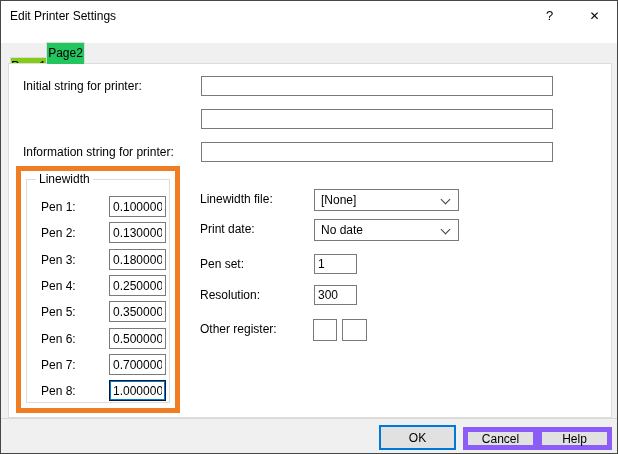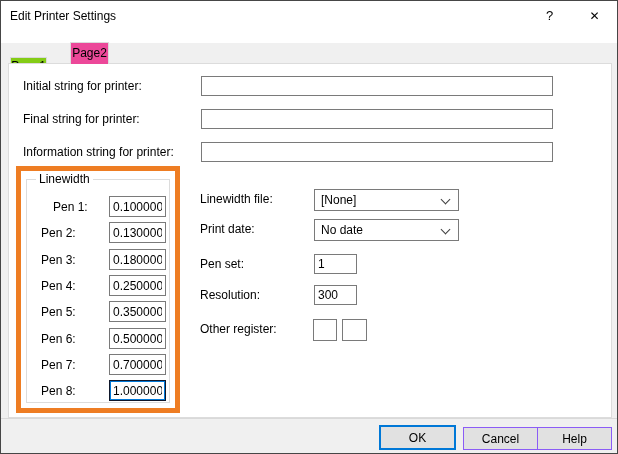--- a/index.html
+++ b/index.html
@@ -15,21 +15,21 @@
   .tb-btn{ position:absolute; top:0; width:45px; height:30px; text-align:center;
            line-height:30px; font-size:13px; color:#000; cursor:default; }
   .tb-btn.help{ right:45px; }
   .tb-btn.close{ right:0; font-size:12px; }
 
   
   .tab{ position:absolute; text-align:center; cursor:default; }
   .tab.tab1{ left:9px; top:56px; width:37px; height:35px; line-height:17px;
              background:#84cc16; border:1px solid #d9d9d9; border-bottom:none; z-index:1; }
   .tab.tab2{ left:45px; top:41px; width:39px; height:22px; line-height:21px;
-             background:#ec4899; border:1px solid #dcdcdc; border-bottom:none; z-index:3;margin-left:24px; }
+             background:#22c55e; border:1px solid #dcdcdc; border-bottom:none; z-index:3; }
 
   
   .panel{ position:absolute; left:7px; top:62px; width:604px; height:355px;
           background:#fff; border:1px solid #dcdcdc; z-index:2; }
 
   .lbl{ position:absolute; height:14px; line-height:14px; white-space:nowrap; z-index:4; }
 
   .txt{ position:absolute; border:1px solid #7a7a7a; background:#fff; z-index:4;
         font-family:"Liberation Sans",sans-serif; font-size:12px; padding:1px 3px; outline:none; }
   .txt.focused{ border:1px solid #0f172a; box-shadow:0 0 0 1px #0078d7 inset; }
@@ -53,21 +53,21 @@
   .chev{ position:absolute; right:9px; top:6px; width:7px; height:7px;
          border-right:1px solid #404040; border-bottom:1px solid #404040;
          transform:rotate(45deg); }
   .small-input{ left:313px; width:43px; height:20px; }
   .reg-box{ height:22px; width:24px; }
 
   
   .footer{ position:absolute; left:0; top:417px; width:100%; height:37px;
            background:#f0f0f0; border-top:1px solid #d9d9d9; z-index:2; }
   .btn{ position:absolute; top:426px; height:23px; width:75px; background:#e1e1e1;
-        border:1px solid #8b5cf6; font-family:"Liberation Sans",sans-serif; font-size:12px;
+        border:5px solid #8b5cf6; font-family:"Liberation Sans",sans-serif; font-size:12px;
         z-index:4; color:#000; }
   .btn.default{ top:424px; height:25px; width:77px; border:2px solid #0078d7; }
   .btn.ok{ left:378px; }
   .btn.cancel{ left:462px; }
   .btn.hlp{ left:536px; }
 </style>
 </head>
 <body>
 
 <div class="dialog">
@@ -87,30 +87,29 @@
   </div>
   <div class="tab tab2">
     <span>Page2</span>
   </div>
 
   <div class="panel"></div>
 
   <span class="lbl" style="left:22px; top:78px;">Initial string for printer:</span>
   <input class="txt string-input" style="top: 75px;" value="">
 
-  <span class="lbl" style="left:22px; top:111px;">Final string for printer:</span>
   <input class="txt string-input" style="top: 108px;" value="">
 
   <span class="lbl" style="left:22px; top:144px;">Information string for printer:</span>
   <input class="txt string-input" style="top: 141px;" value="">
 
   <div class="groupbox"></div>
   <span class="legend">Linewidth</span>
 
-  <span class="lbl pen-lbl" style="top:199px;margin-left:12px;">Pen 1:</span>
+  <span class="lbl pen-lbl" style="top:199px;">Pen 1:</span>
   <input class="txt pen-input" style="top: 195px;" value="0.100000">
 
   <span class="lbl pen-lbl" style="top:225px;">Pen 2:</span>
   <input class="txt pen-input" style="top: 221px;" value="0.130000">
 
   <span class="lbl pen-lbl" style="top:252px;">Pen 3:</span>
   <input class="txt pen-input" style="top: 248px;" value="0.180000">
 
   <span class="lbl pen-lbl" style="top:278px;">Pen 4:</span>
   <input class="txt pen-input" style="top: 274px;" value="0.250000">

